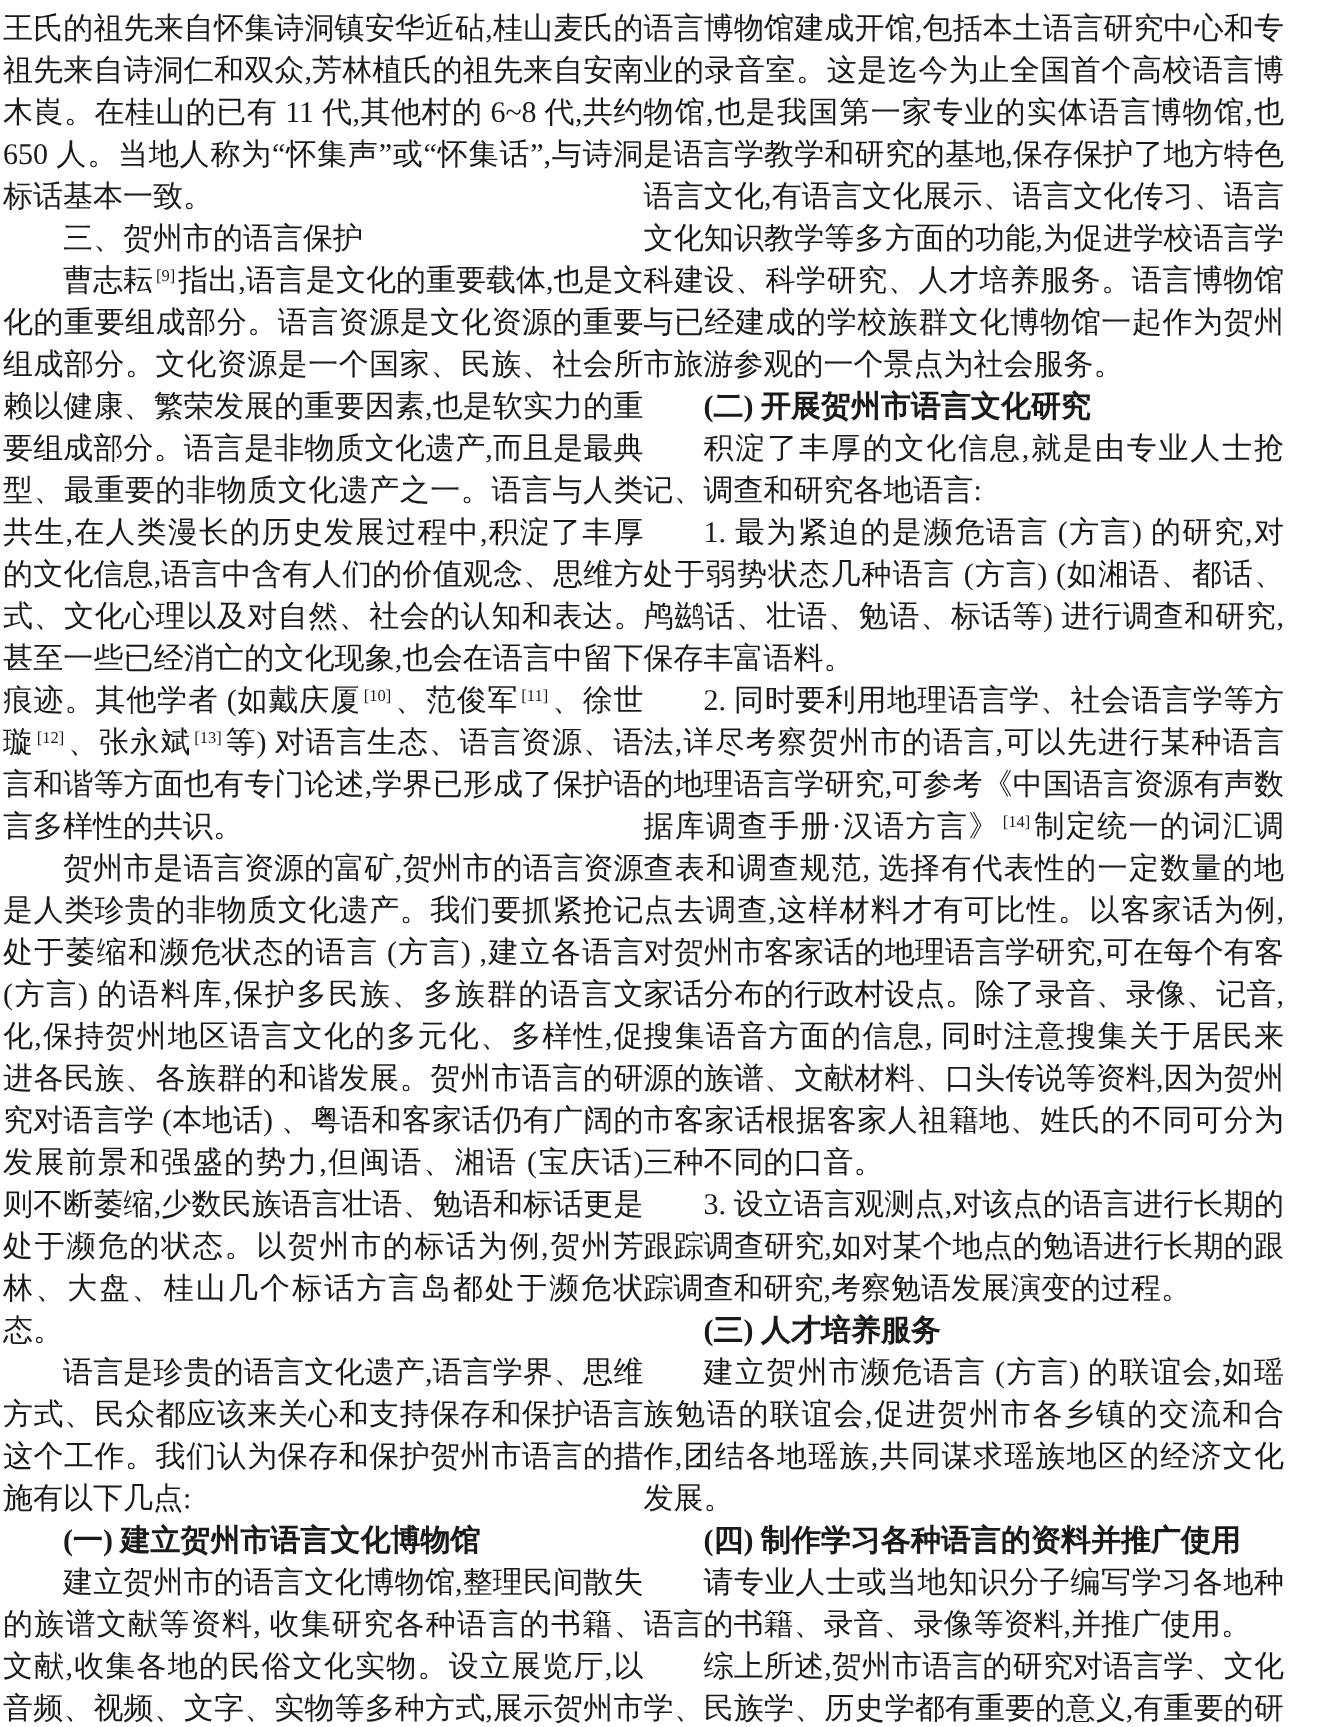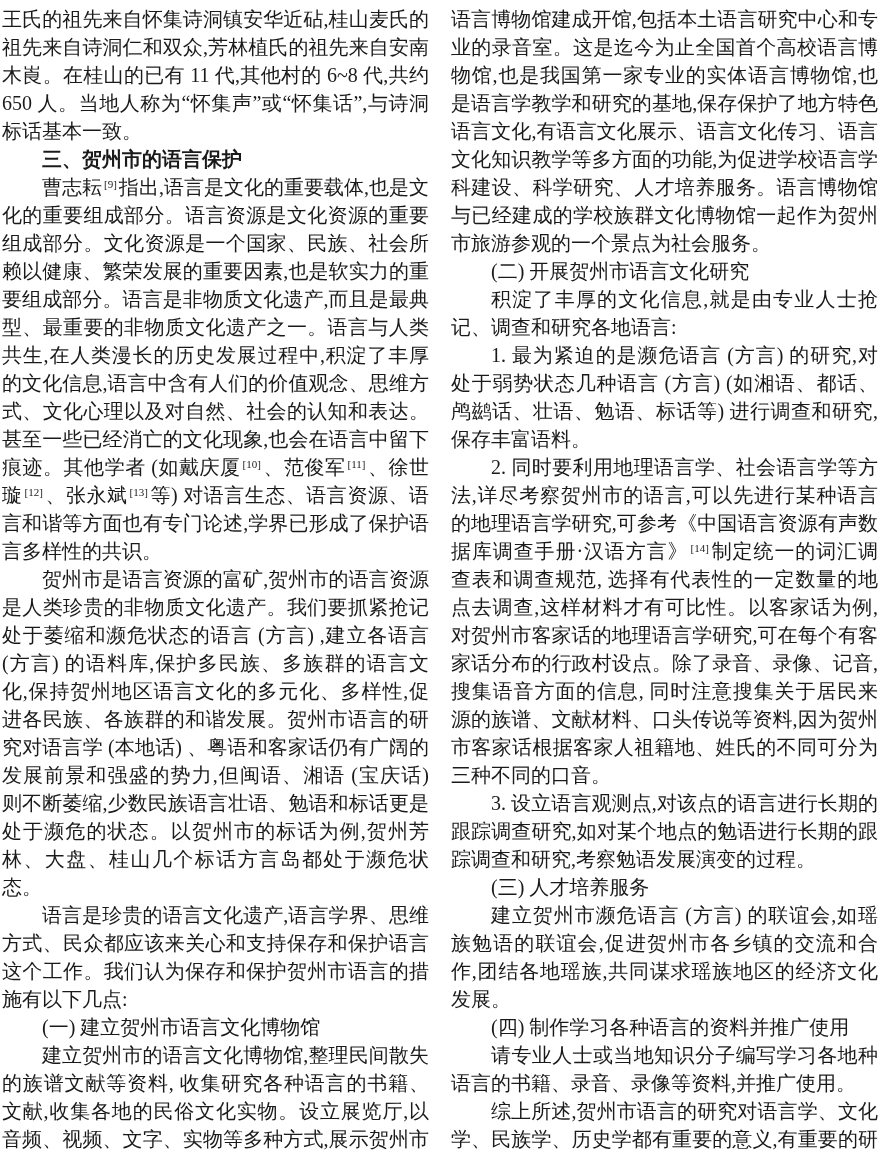--- a/index.html
+++ b/index.html
@@ -6,21 +6,20 @@
     margin: 0;
     padding: 0;
     background: #ffffff;
   }
   .page {
     width: 880px;
     height: 1151px;
     box-sizing: border-box;
     padding: 5px 2px 0 2px;
     display: flex;
-    justify-content: space-between;
     background: #ffffff;
     font-family: "Liberation Serif", "DejaVu Serif", serif;
     font-size: 20px;
     line-height: 28px;
     color: #1a1a1a;
     overflow: hidden;
   }
   .col {
     width: 427px;
     flex: 0 0 427px;
@@ -28,24 +27,24 @@
   .col p {
     margin: 0;
     text-align: justify;
     text-align-last: left;
     word-break: break-all;
   }
   .indent {
     text-indent: 2em;
   }
   .heading {
-    font-weight: bold;
+    font-weight: normal;
   }
   .subheading {
-    font-weight: normal;
+    font-weight: bold;
   }
   sup.cite {
     font-size: 11px;
     line-height: 0;
     vertical-align: baseline;
     position: relative;
     top: -0.55em;
     margin: 0 2px;
     white-space: nowrap;
   }

